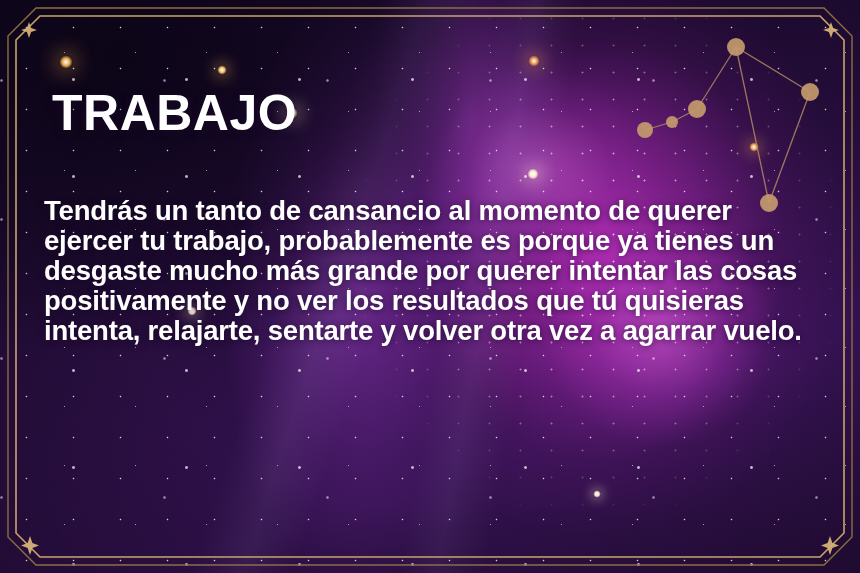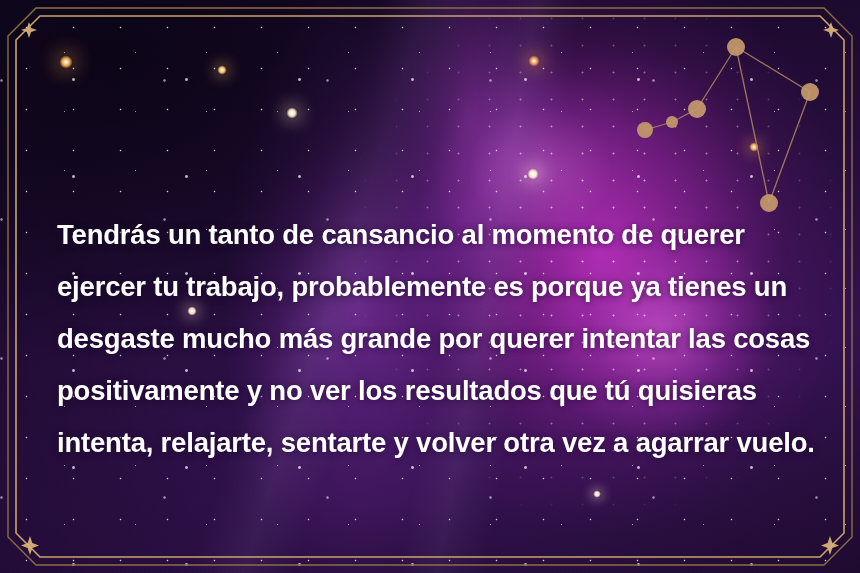--- a/index.html
+++ b/index.html
@@ -167,25 +167,25 @@
     line-height: 1;
     font-family: "Liberation Sans", sans-serif;
     text-shadow: 0 2px 10px rgba(24, 8, 40, 0.75);
   }
 
   #body-text {
     position: absolute;
     top: 196px;
     left: 0;
     width: 775px;
-    margin: 13px;
+    margin: 0;
     color: #ffffff;
     font-size: 27.5px;
     font-weight: 700;
-    line-height: 52px;
+    line-height: 30px;
     letter-spacing: -0.2px;
     font-family: "Liberation Sans", sans-serif;
     text-shadow: 0 1px 7px rgba(26, 8, 42, 0.7);
   }
 </style>
 </head>
 <body>
 
 <div id="card">
 
@@ -238,16 +238,17 @@
 
     <g id="frame-sparkles">
       <path d="M29,22 L31.1,27.9 L37,30 L31.1,32.1 L29,38 L26.9,32.1 L21,30 L26.9,27.9 Z" fill="#d6b176" opacity="0.95"></path>
       <path d="M831,22 L833.1,27.9 L839,30 L833.1,32.1 L831,38 L828.9,32.1 L823,30 L828.9,27.9 Z" fill="#d6b176" opacity="0.95"></path>
       <path d="M30,536 L32.4,543 L39,545.5 L32.4,548 L30,555 L27.6,548 L21,545.5 L27.6,543 Z" fill="#d6b176" opacity="0.95"></path>
       <path d="M830,536 L832.4,543 L839,545.5 L832.4,548 L830,555 L827.6,548 L821,545.5 L827.6,543 Z" fill="#d6b176" opacity="0.95"></path>
     </g>
   </svg>
 
   <div id="content">
+    <h1 id="title">TRABAJO</h1>
     <p id="body-text">Tendrás un tanto de cansancio al momento de querer ejercer tu trabajo, probablemente es porque ya tienes un desgaste mucho más grande por querer intentar las cosas positivamente y no ver los resultados que tú quisieras intenta, relajarte, sentarte y volver otra vez a agarrar vuelo.</p>
   </div>
 
 </div>
 
 </body></html>

